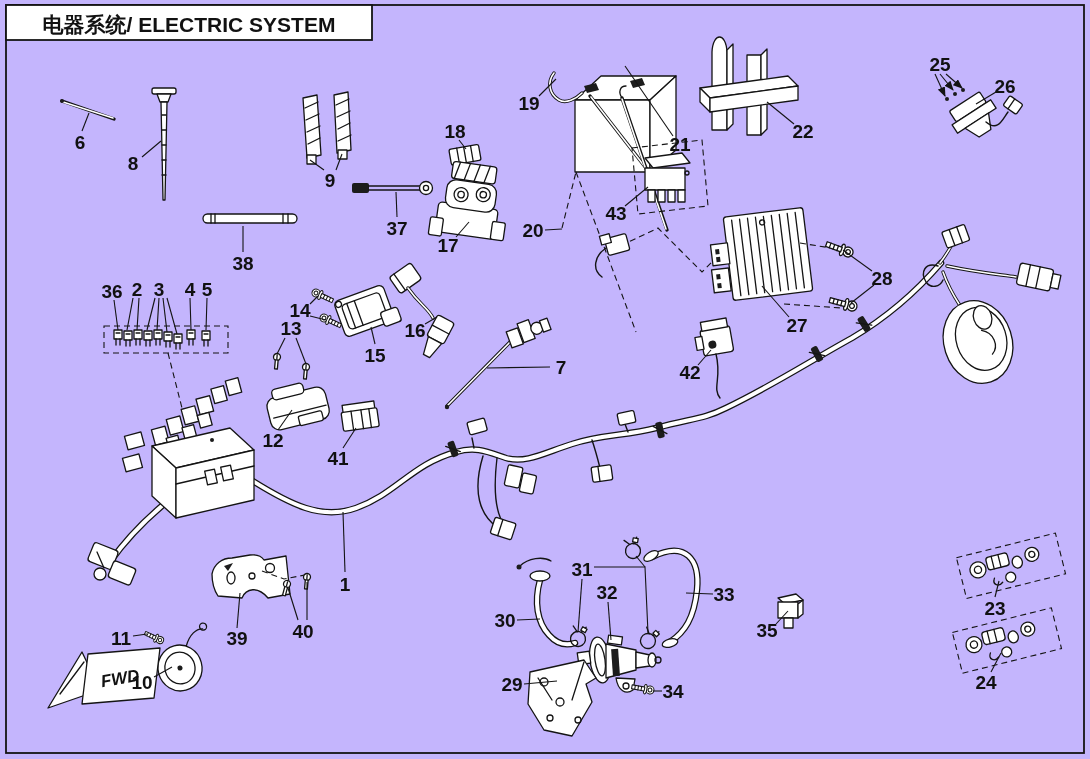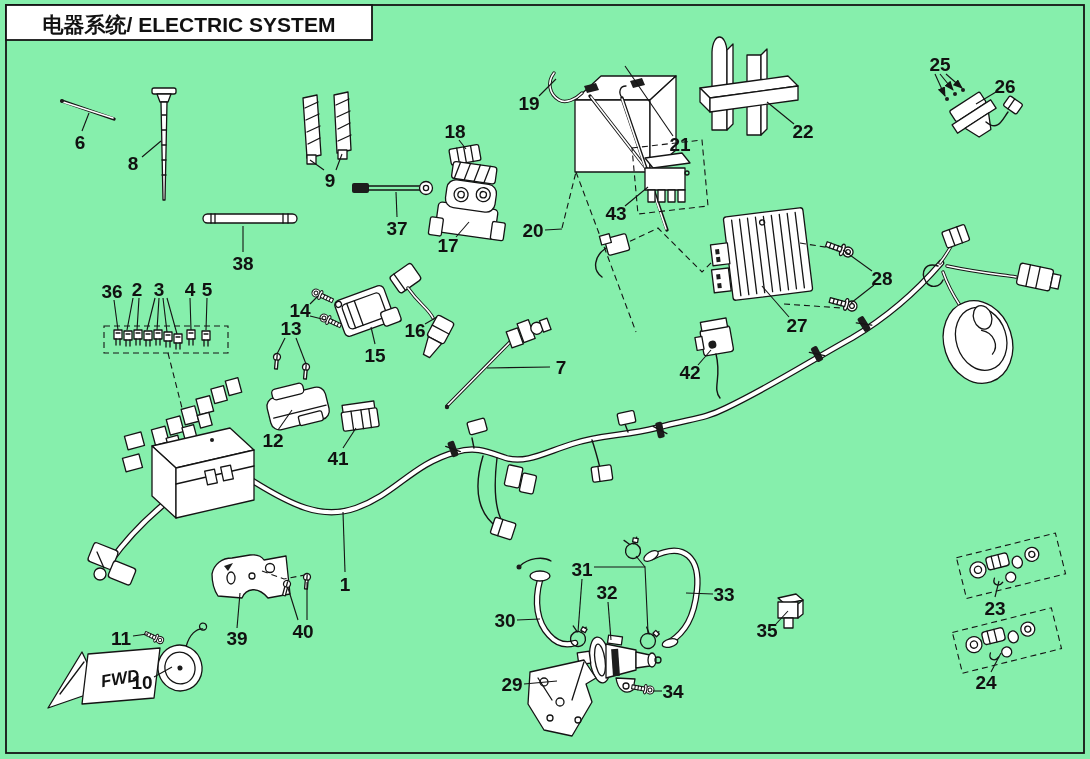--- a/index.html
+++ b/index.html
@@ -1,16 +1,16 @@
 <!DOCTYPE html>
 <html><head>
 <meta charset="utf-8">
 <style>
   html,body{margin:0;padding:0;background:#fff;}
-  .stage{width:1090px;height:759px;position:relative;background:#86efac;overflow:hidden;}
+  .stage{width:1090px;height:759px;position:relative;background:#c4b5fd;overflow:hidden;}
   svg{position:absolute;left:0;top:0;}
   .ln{fill:none;stroke:#141414;stroke-width:1.3;stroke-linecap:round;stroke-linejoin:round}
   .fw{fill:#fff;stroke:#141414;stroke-width:1.3;stroke-linejoin:round}
   .fd{fill:#1c1c1c;stroke:none}
   .dash{fill:none;stroke:#141414;stroke-width:1.1;stroke-dasharray:6 4}
   .tube-o{fill:none;stroke:#141414;stroke-width:6.5;stroke-linecap:round}
   .tube-i{fill:none;stroke:#fff;stroke-width:4;stroke-linecap:round}
   .thin-o{fill:none;stroke:#141414;stroke-width:3.4;stroke-linecap:round}
   .thin-i{fill:none;stroke:#fff;stroke-width:1.6;stroke-linecap:round}
   .wire{fill:none;stroke:#141414;stroke-width:1.4;stroke-linecap:round}

